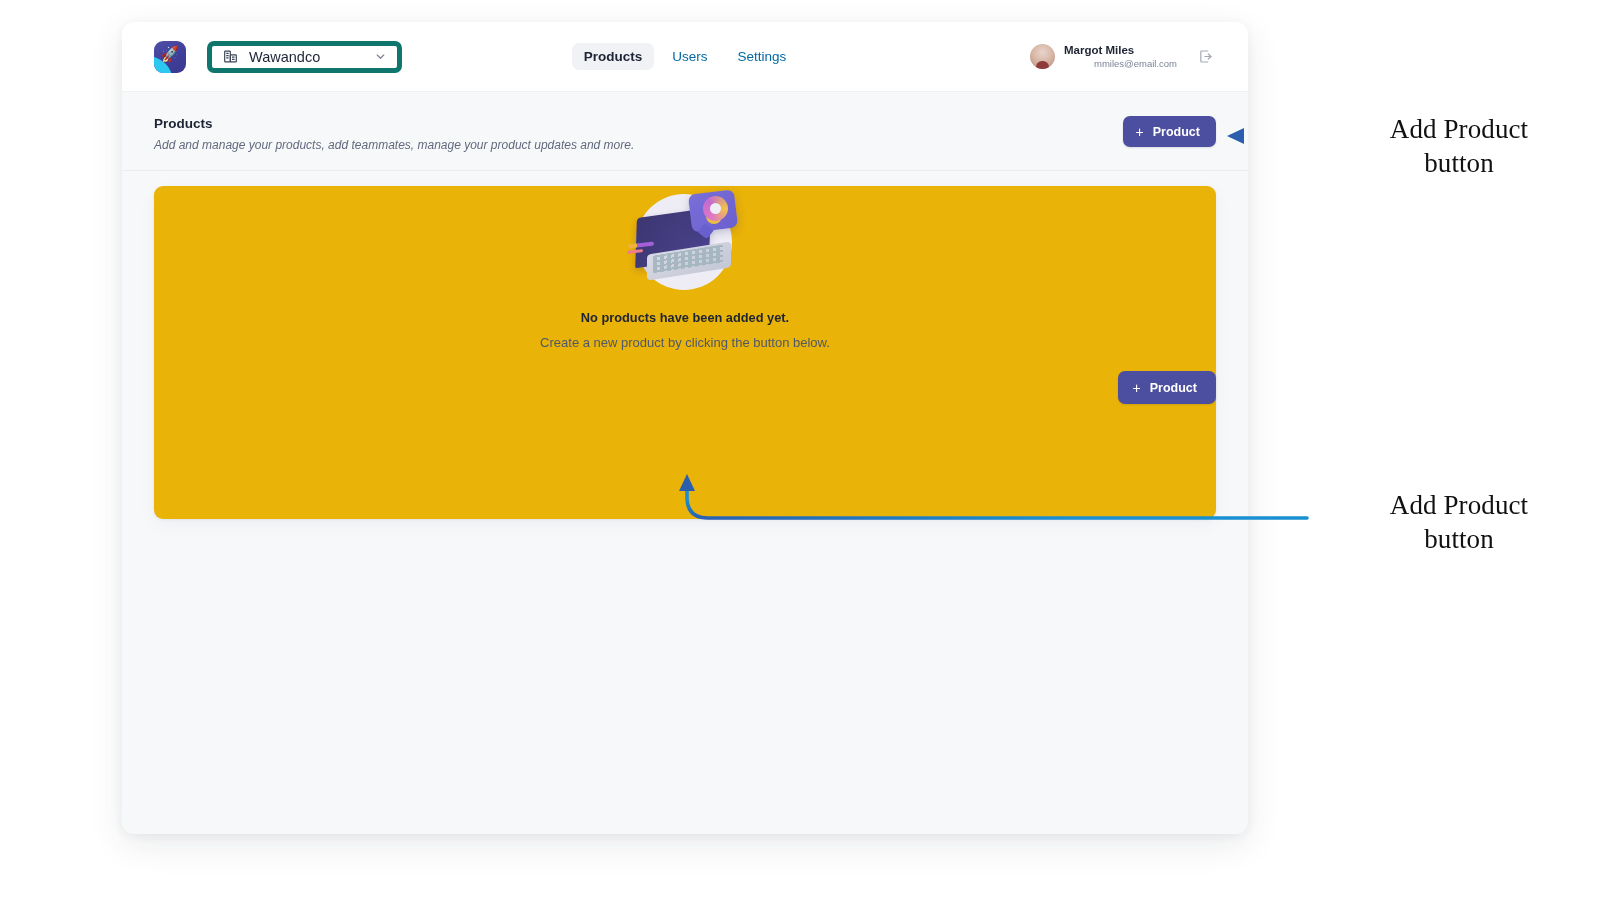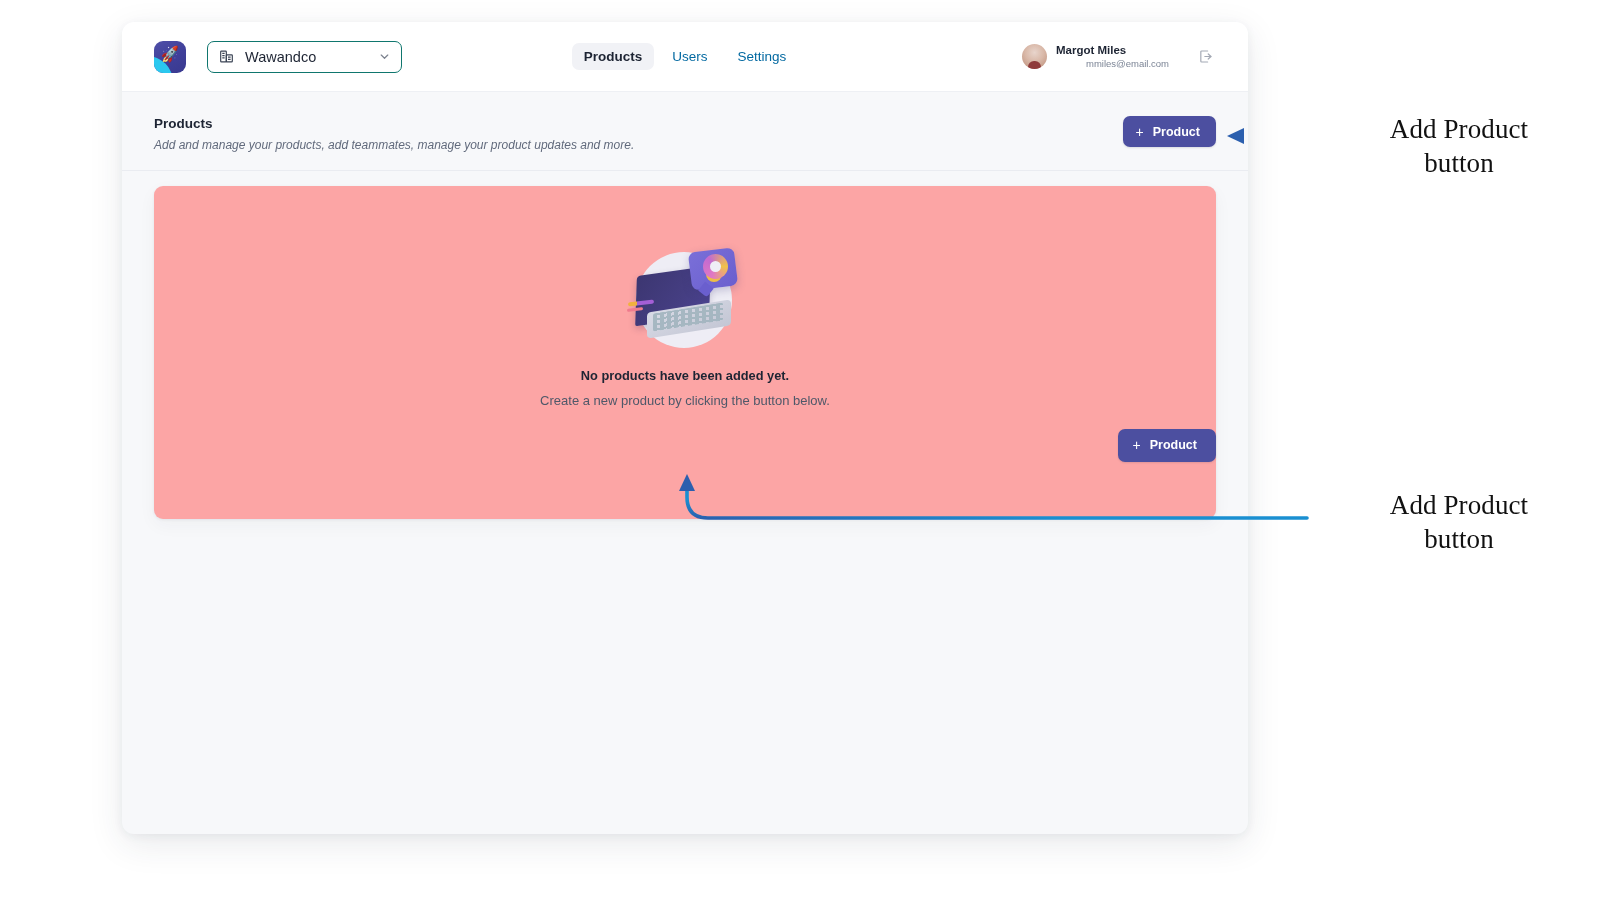--- a/index.html
+++ b/index.html
@@ -67,21 +67,21 @@
     line-height: 1;
     color: #ffffff;
     transform: rotate(-4deg);
   }
 
   
   #org-selector {
     margin-left: 21px;
     width: 195px;
     height: 32px;
-    border: 1px solid #0f766e;
+    border: 5px solid #0f766e;
     border-radius: 7px;
     background: #ffffff;
     display: flex;
     align-items: center;
     padding: 0 10px 0 11px;
     cursor: pointer;
     flex: none;
   }
   #org-selector .bld-icon { flex: none; display: flex; }
   #org-selector .org-name {
@@ -115,21 +115,21 @@
     color: #1d2433;
     font-weight: bold;
     background: #f1f2f6;
   }
 
   
   #user-block {
     margin-left: auto;
     display: flex;
     align-items: center;
-    gap: 24px;
+    gap: 16px;
     flex: none;
   }
   #user-identity { display: flex; align-items: center; gap: 9px; cursor: pointer; }
   #avatar {
     width: 25px; height: 25px;
     border-radius: 50%;
     background: radial-gradient(circle at 50% 34%, #e8d5cc 0%, #d9b8a8 45%, #b98a74 100%);
     position: relative;
     overflow: hidden;
     flex: none;
@@ -172,28 +172,28 @@
     font-weight: bold;
     cursor: pointer;
     box-shadow: 0 1px 2px rgba(40,48,70,.14);
   }
   .btn-product .plus { font-size: 14px; font-weight: normal; line-height: 1; }
   .btn-product.large { height: 33px; padding: 0 19px 0 15px; font-size: 12.5px; }
 
   
   #content-card {
     margin: 15px 32px 0 32px;
-    background: #fca5a5;
+    background: #eab308;
     border-radius: 9px;
     height: 333px;
     box-shadow: 0 1px 3px rgba(40,48,70,.07), 0 6px 18px rgba(40,48,70,.045);
     display: flex;
     flex-direction: column;
     align-items: center;
-    justify-content: center;
+    justify-content: flex-start;
   }
 
   
   #empty-illustration {
     position: relative;
     width: 126px;
     height: 110px;
     margin-bottom: 14px;
   }
   .ill-circle {

